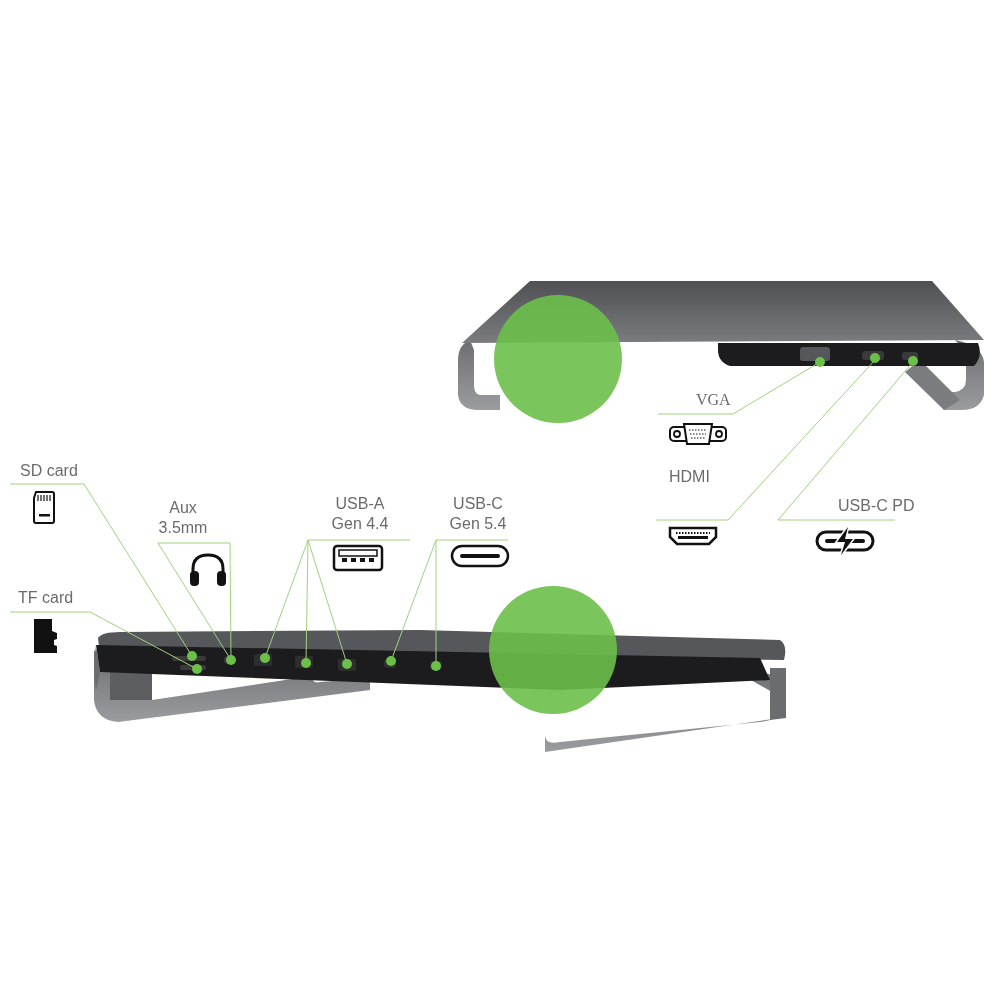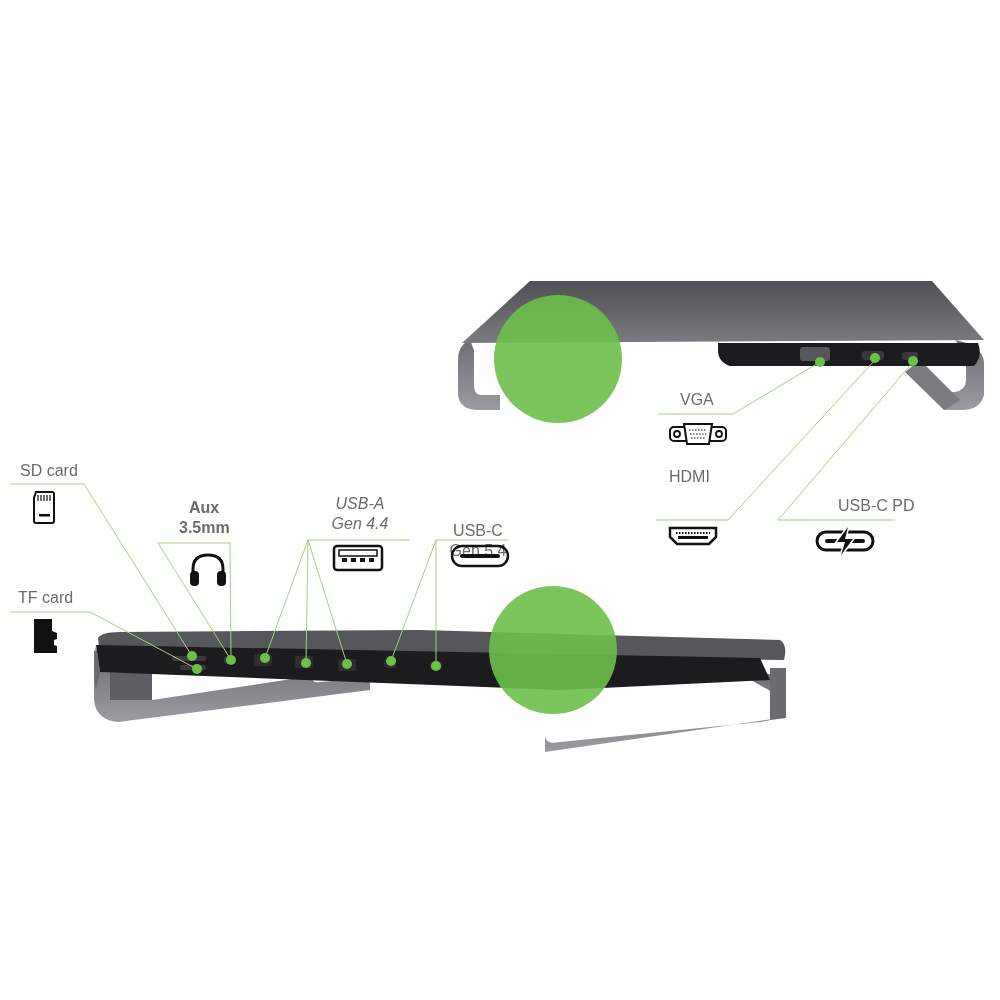--- a/index.html
+++ b/index.html
@@ -104,36 +104,36 @@
       <circle cx="913" cy="361" r="5"></circle>
     </g>
 
     <circle cx="558" cy="359" r="64" fill="#6cc04a" fill-opacity="0.9"></circle>
     <circle cx="553" cy="650" r="64" fill="#6cc04a" fill-opacity="0.9"></circle>
   </svg>
 
   <div class="label" style="left:20px;top:461px;text-align:right;">SD card</div>
   <div class="label" style="left:18px;top:588px;text-align:center;">TF card</div>
 
-  <div class="label" style="left:179px;top:498px;width:50px;font-weight:bold;">
+  <div class="label" style="left:158px;top:498px;width:50px;">
     <div>Aux</div>
     <div>3.5mm</div>
   </div>
 
-  <div class="label" style="left:320px;top:494px;width:80px;font-style:italic;">
+  <div class="label" style="left:320px;top:494px;width:80px;">
     <div>USB-A</div>
     <div>Gen 4.4</div>
   </div>
 
-  <div class="label" style="left:440px;top:494px;width:76px;margin-top:27px;">
+  <div class="label" style="left:440px;top:494px;width:76px;">
     <div>USB-C</div>
     <div>Gen 5.4</div>
   </div>
 
-  <div class="label" style="left:680px;top:390px;">VGA</div>
+  <div class="label" style="left:696px;top:390px;font-family:Liberation Serif, serif;">VGA</div>
   <div class="label" style="left:669px;top:467px;">HDMI</div>
   <div class="label" style="left:838px;top:496px;">USB-C PD</div>
 
   <div class="icon" style="left:32px;top:490px;">
     <svg width="24" height="34" viewBox="0 0 24 34">
       <path d="M4 2 L20 2 Q22 2 22 4 L22 31 Q22 33 20 33 L4 33 Q2 33 2 31 L2 8 Z" fill="none" stroke="#111" stroke-width="2"></path>
       <path d="M6 5 L6 11 M9 5 L9 11 M12 5 L12 11 M15 5 L15 11 M18 5 L18 11" stroke="#111" stroke-width="1.2"></path>
       <rect x="7" y="24" width="11" height="2.5" fill="#111"></rect>
     </svg>
   </div>

